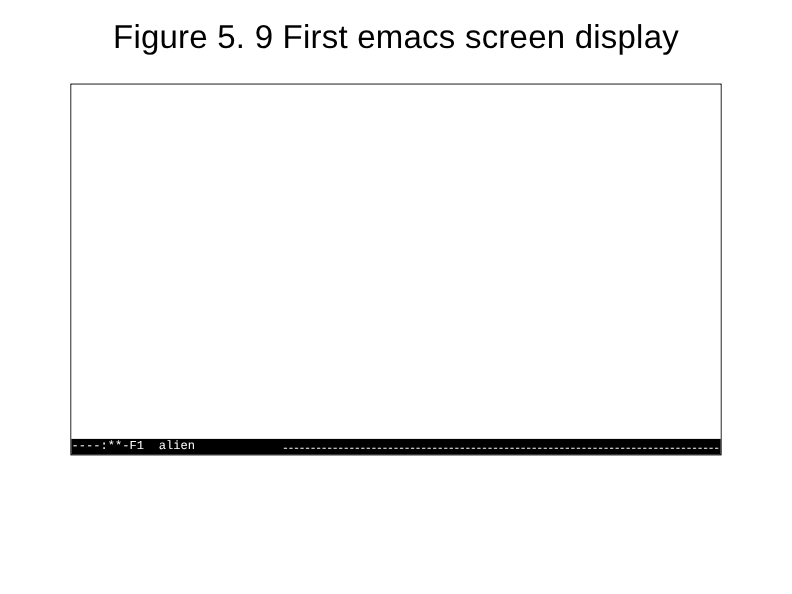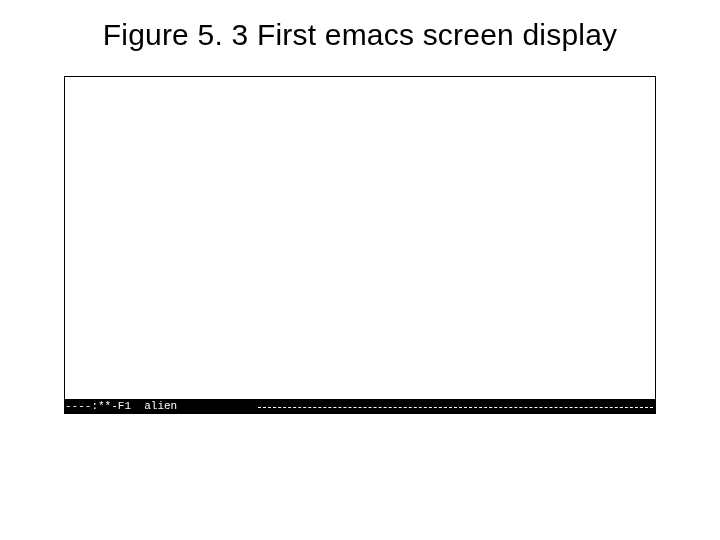--- a/index.html
+++ b/index.html
@@ -63,21 +63,21 @@
     border-top: 1px dashed #fff;
     margin: 0 2px;
     transform: translateY(1px);
   }
 </style>
 </head>
 <body>
 
 <div class="slide">
 
-  <div class="caption">Figure 5. 3  First emacs screen display</div>
+  <div class="caption">Figure 5. 9  First emacs screen display</div>
 
   <div class="emacs-window">
     <div class="emacs-buffer"></div>
 
     <div class="modeline">
       <div class="modeline-inner">
         <span class="ml-seg">----:**-F1  alien</span>
         <span class="ml-seg">            </span>
         <span class="ml-fill"></span>
       </div>

